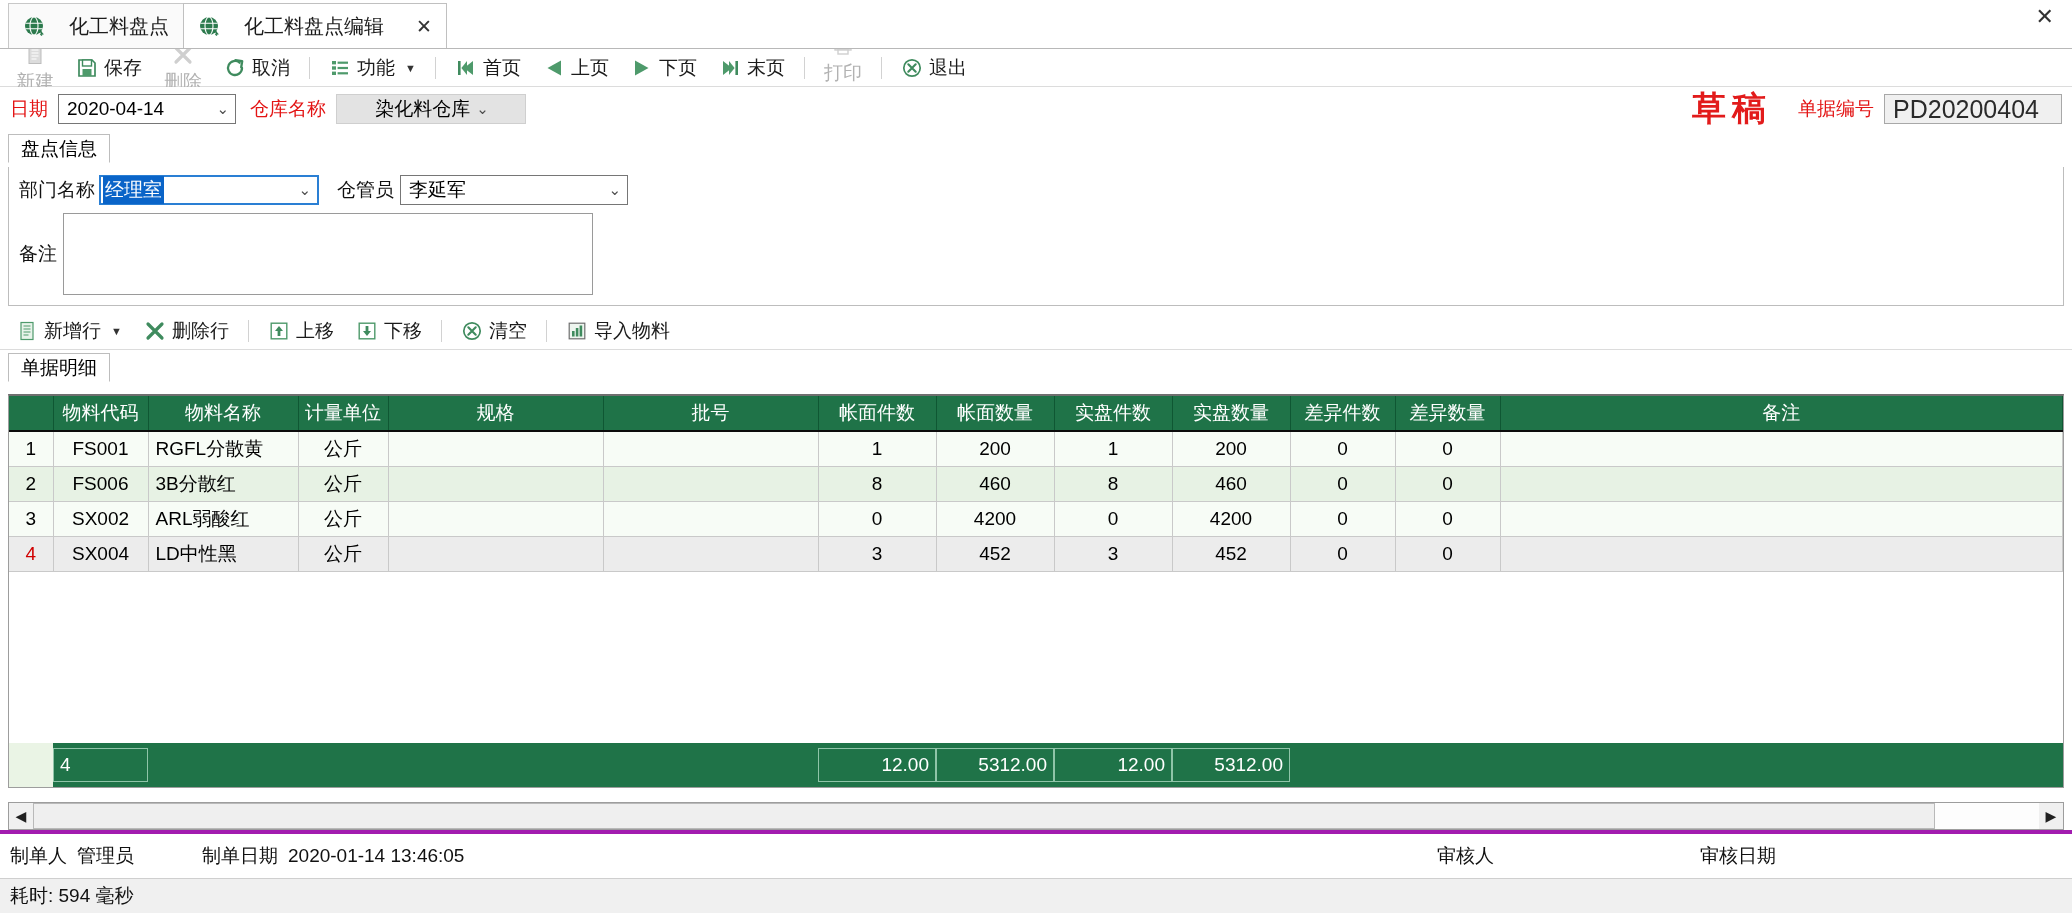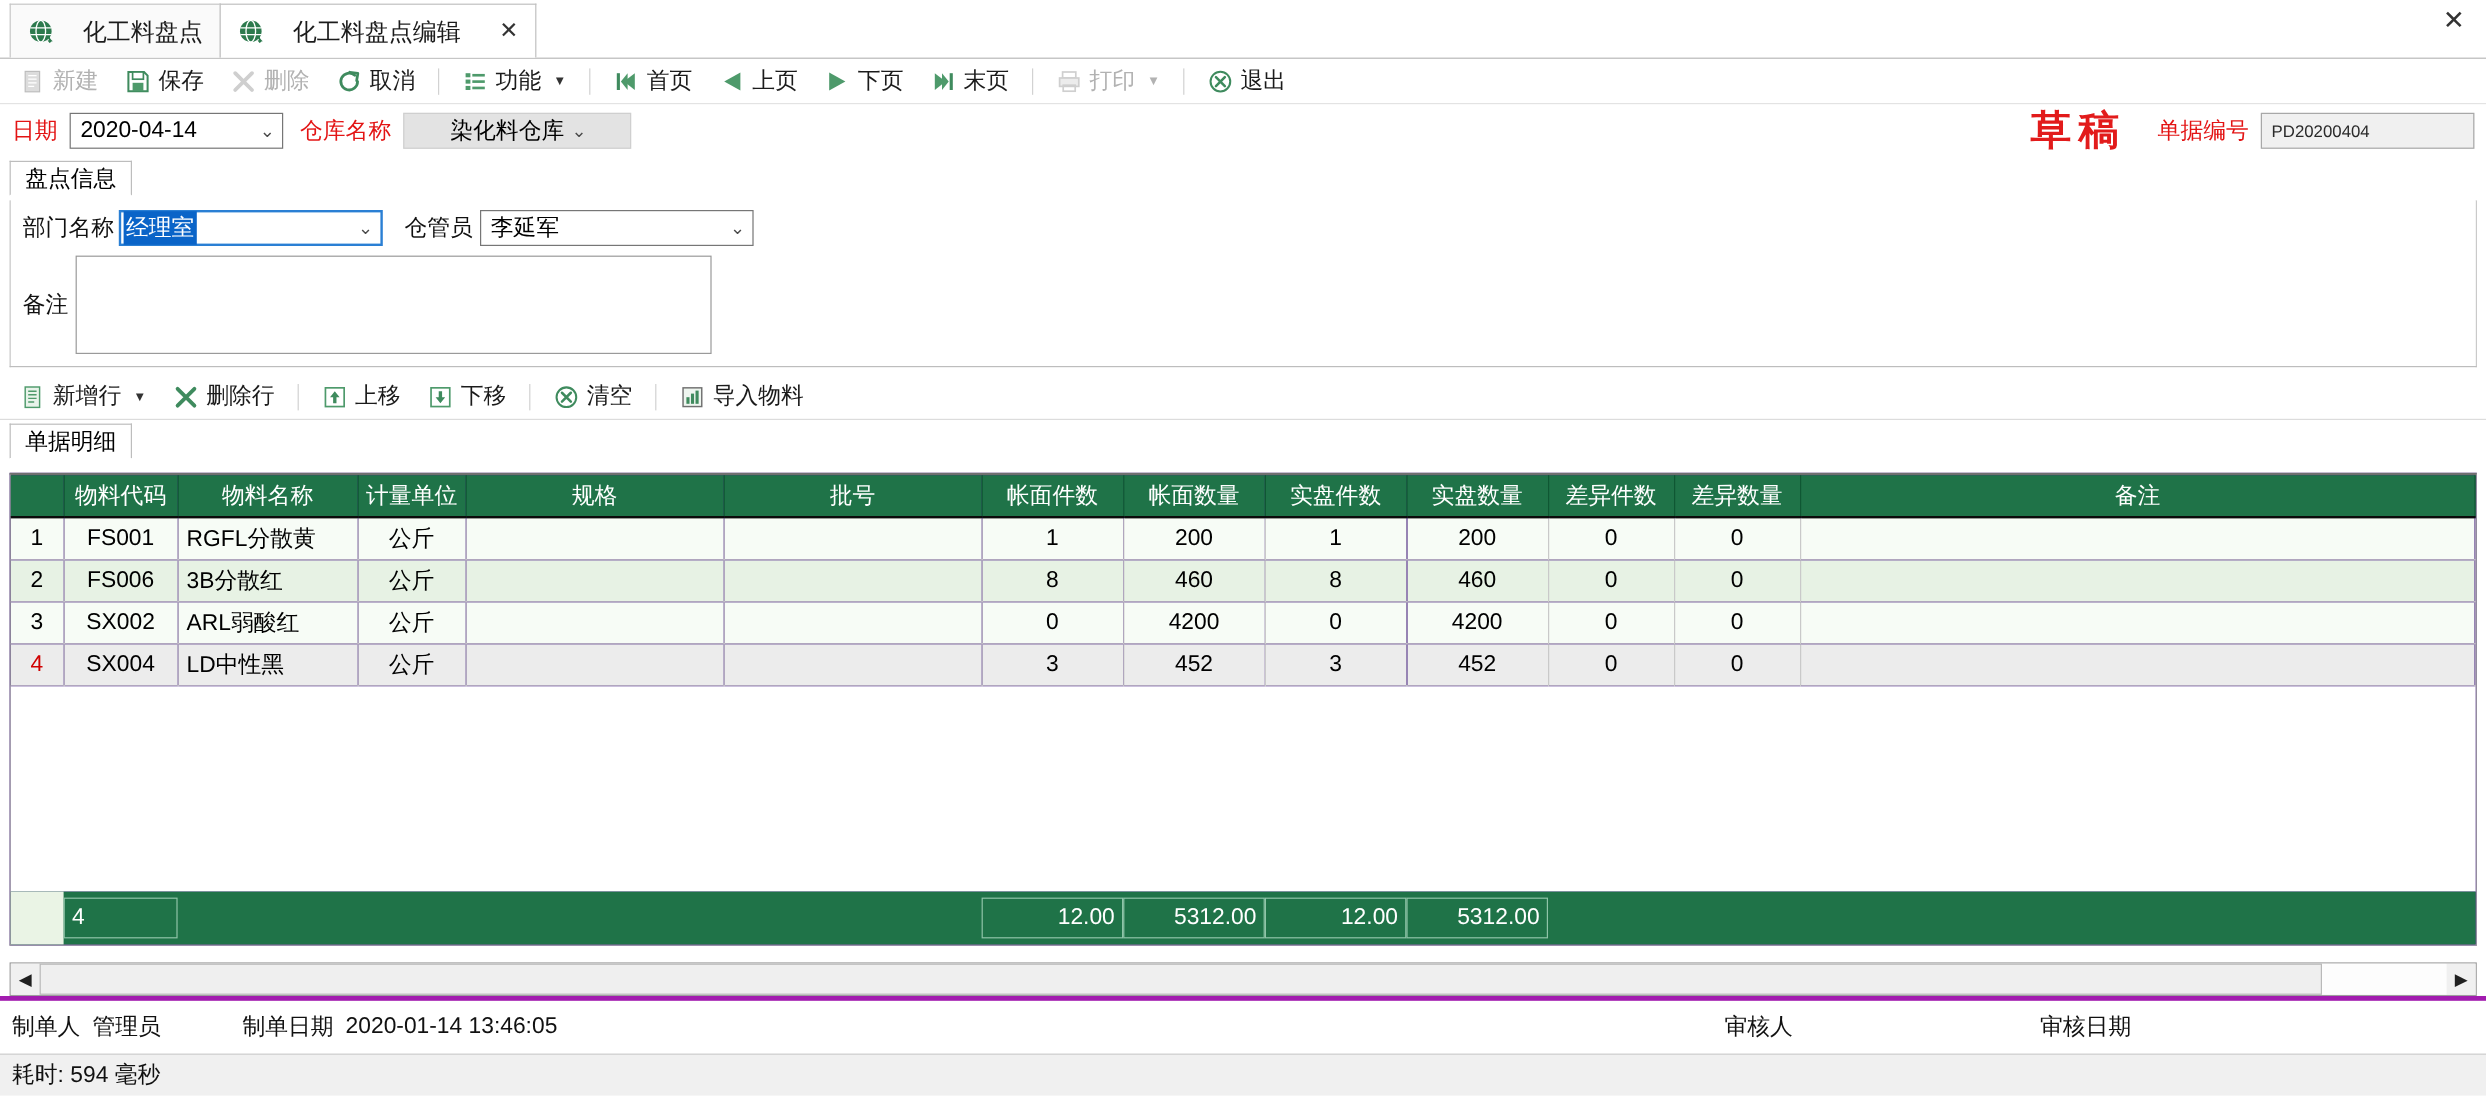--- a/index.html
+++ b/index.html
@@ -23,21 +23,21 @@
   .tab .tclose{font-size:19px;color:#333;margin-left:8px;cursor:pointer;}
   .globe{width:22px;height:22px;flex:0 0 22px;position:relative;}
   .globe svg{display:block}
   .winclose{position:absolute;right:12px;top:4px;font-size:22px;color:#333;cursor:pointer;line-height:1;padding:2px 6px;}
 
   
   .toolbar{height:38px;box-sizing:border-box;display:flex;align-items:center;padding:0 6px;gap:2px;
            background:#ffffff;border-bottom:1px solid #dcdcdc;}
   .tbtn{display:flex;align-items:center;gap:6px;padding:3px 9px;border:1px solid transparent;border-radius:3px;
         cursor:pointer;font-size:19px;color:#1b1b1b;white-space:nowrap;}
-  .tbtn.disabled{color:#b2b2b2;cursor:default;}
+  .tbtn.disabled{color:#b2b2b2;cursor:default;flex-direction:column;}
   .tbtn .cap{line-height:1;}
   .caret{font-size:11px;margin-left:4px;color:#333;}
   .tbtn.disabled .caret{color:#b2b2b2;}
   .tsep{width:1px;height:22px;background:#d2d2d2;margin:0 7px;}
   .ico{width:22px;height:22px;flex:0 0 22px;display:block;}
 
   
   .headrow{height:44px;display:flex;align-items:center;padding:0 10px;gap:0px;background:#ffffff;position:relative;}
   .lbl-red{color:#e31414;font-size:19px;margin-right:10px;white-space:nowrap;}
   .lbl{color:#111;font-size:19px;white-space:nowrap;}
@@ -45,21 +45,21 @@
          padding:0 6px 0 8px;font-size:19px;position:relative;}
   .combo .cv{flex:1;white-space:nowrap;overflow:hidden;}
   .combo .chev{color:#4a4a4a;font-size:15px;margin-left:6px;}
   .combo.flat{background:#e3e3e3;border:1px solid #cfcfcf;justify-content:center;}
   .combo.flat .cv{flex:0 0 auto;text-align:center;}
   #date-combo{width:178px;margin-right:14px;}
   #wh-combo{width:190px;}
   .stamp{font-family:"Liberation Serif","DejaVu Serif",serif;color:#e21b1b;font-size:34px;font-weight:bold;
          letter-spacing:6px;white-space:nowrap;}
   .docno{height:30px;box-sizing:border-box;border:1px solid #a8a8a8;background:#f0f0f0;color:#2a2a2a;
-         display:flex;align-items:center;padding:0 8px;font-size:14px;width:178px;}
+         display:flex;align-items:center;padding:0 8px;font-size:25px;width:178px;}
   .spacer{flex:1;}
 
   
   .panel{margin:4px 8px 0 8px;border:1px solid #bdbdbd;border-top:none;position:relative;}
   .ptabs{display:flex;align-items:flex-end;height:30px;margin:2px 8px 0 8px;}
   .ptab{height:29px;box-sizing:border-box;display:flex;align-items:flex-end;padding:0 12px;font-size:19px;
         border:1px solid #bdbdbd;border-bottom:1px solid #fff;background:#ffffff;position:relative;z-index:2;}
   .panelbody{padding:8px 10px 10px 10px;background:#fff;}
   .formrow{display:flex;align-items:center;margin-bottom:8px;}
   .formrow .lbl{margin-right:4px;}

